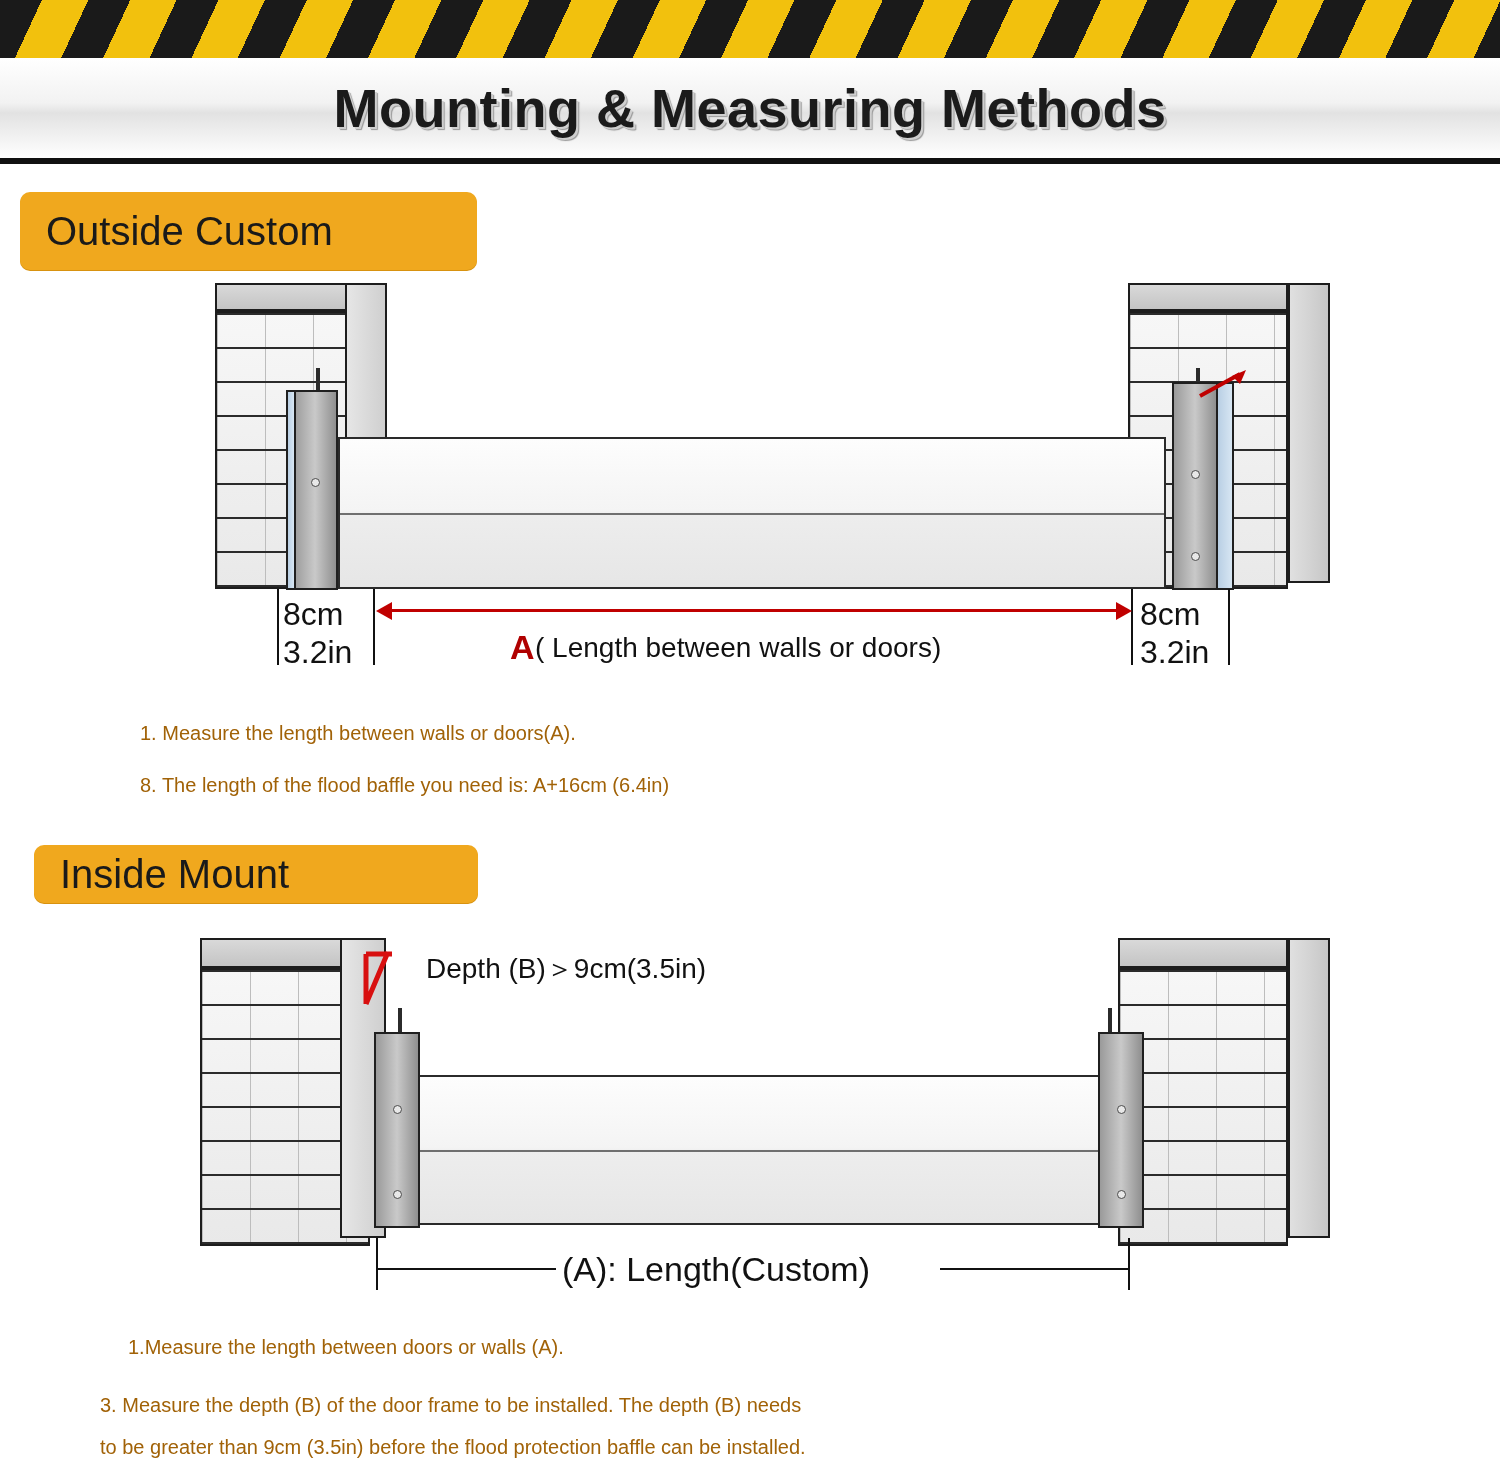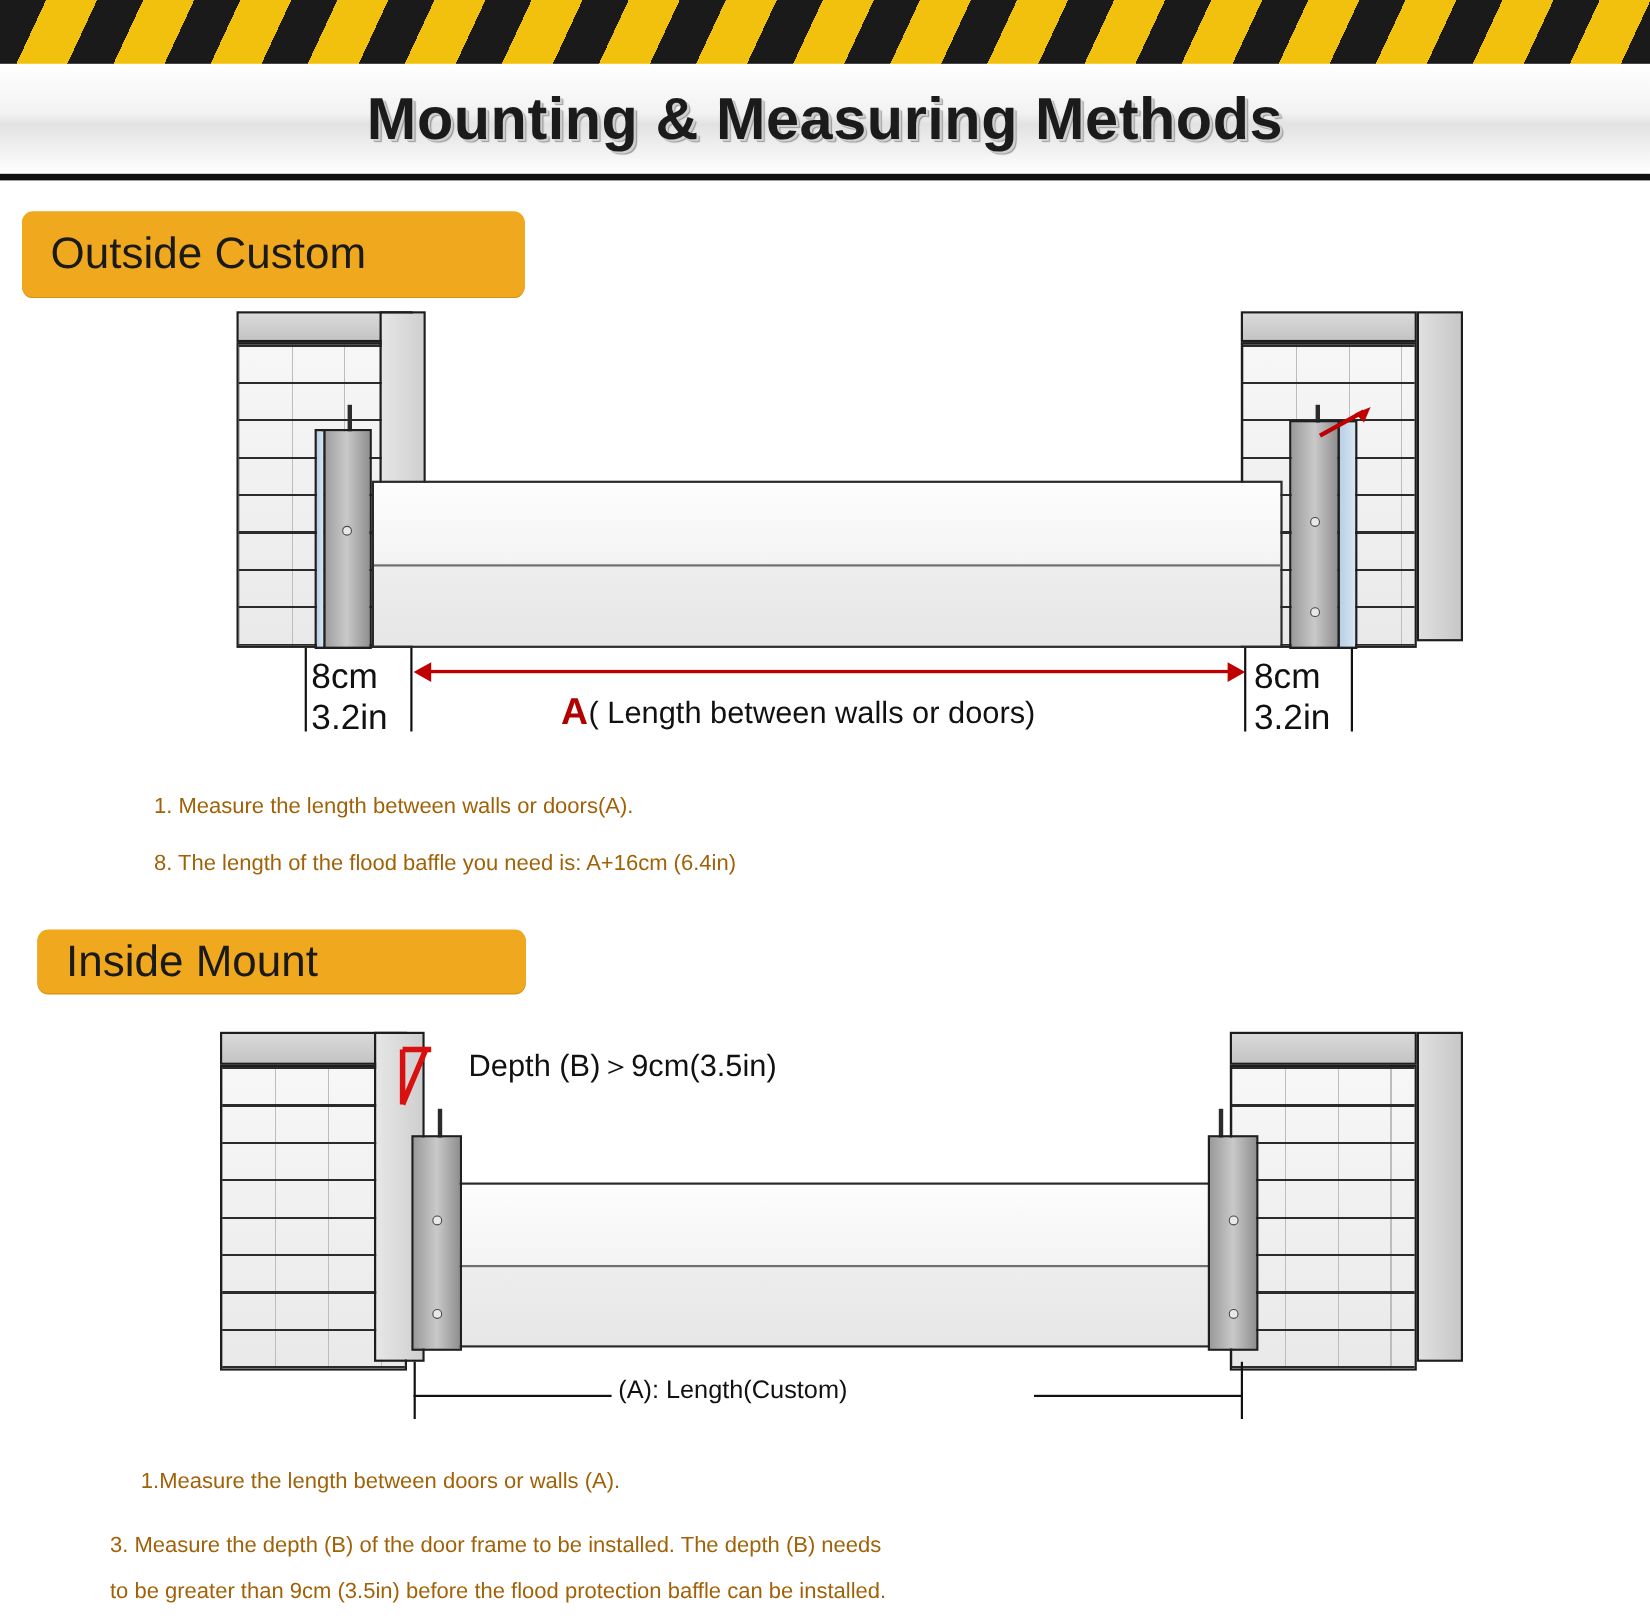--- a/index.html
+++ b/index.html
@@ -163,17 +163,17 @@
 
 <svg class="red-arrow-svg" style="left:358px;top:946px;" width="52" height="62">
   <path d="M8 58 L30 6 M8 8 L34 8 M8 8 L8 58" stroke="#d81010" stroke-width="5" fill="none"></path>
 </svg>
 <div class="txt" style="left:406px;top:950px;font-size:28px;margin-left:20px;">Depth (B)＞9cm(3.5in)</div>
 
 <div class="tick" style="left:376px;top:1238px;height:52px;"></div>
 <div class="tick" style="left:1128px;top:1238px;height:52px;"></div>
 <div class="dimline black" style="left:376px;top:1268px;width:180px;"></div>
 <div class="dimline black" style="left:940px;top:1268px;width:190px;"></div>
-<div class="txt" style="left:562px;top:1250px;font-size:23px;text-align:center;">(A): Length(Custom)</div>
+<div class="txt" style="left:562px;top:1250px;font-size:34px;text-align:center;">(A): Length(Custom)</div>
 
 <div class="instr" style="left:128px;top:1336px;">1.Measure the length between doors or walls (A).</div>
 <div class="instr" style="left:100px;top:1394px;">3. Measure the depth (B) of the door frame to be installed. The depth (B) needs</div>
 <div class="instr" style="left:100px;top:1436px;">to be greater than 9cm (3.5in) before the flood protection baffle can be installed.</div>
 
 </body></html>

